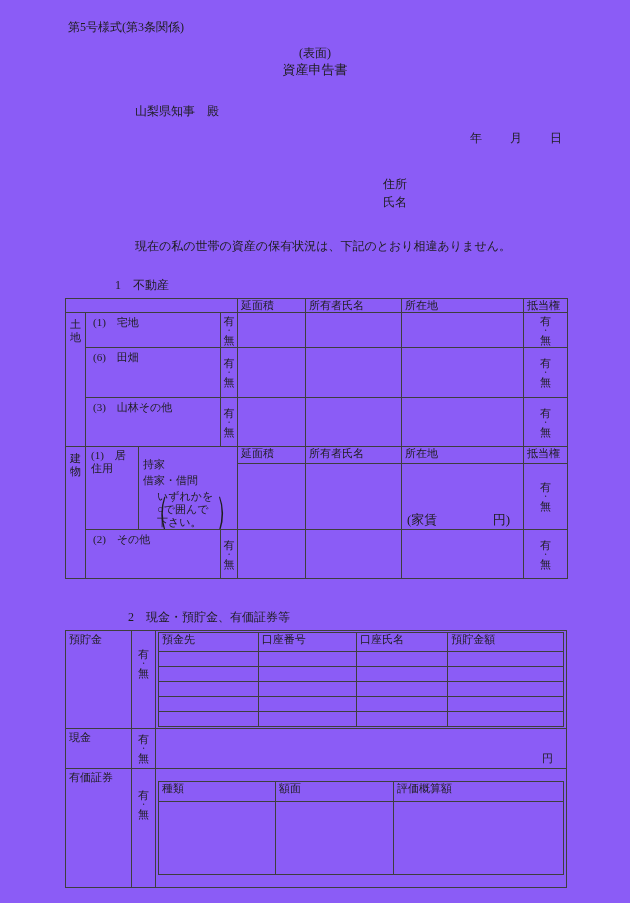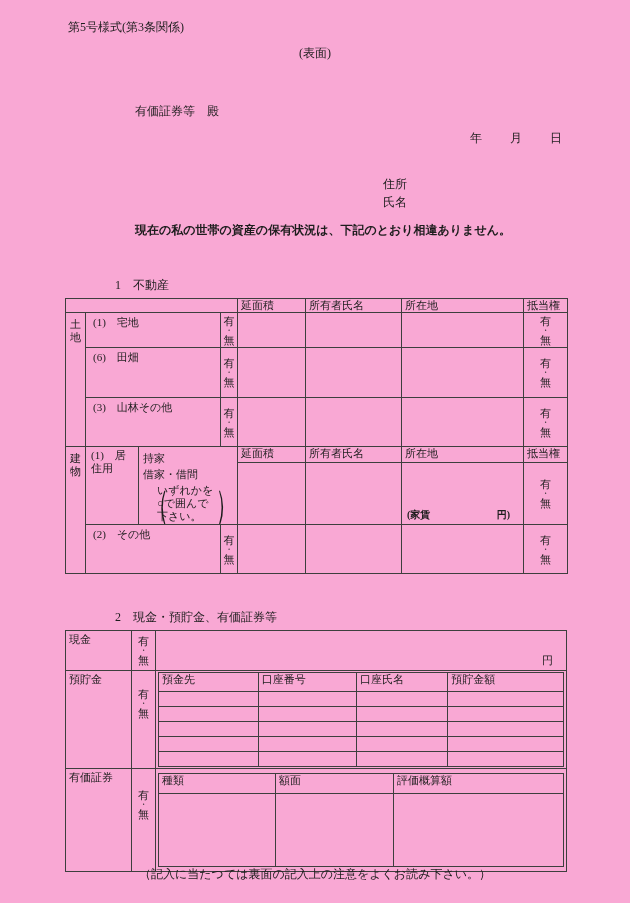--- a/index.html
+++ b/index.html
@@ -1,17 +1,17 @@
 <!DOCTYPE html>
 <html><head>
 <meta charset="utf-8">
 <style>
   html,body{margin:0;padding:0;background:#ffffff;}
   .sheet{
-    position:relative;width:630px;height:903px;background:#f9a8d4;
+    position:relative;width:630px;height:903px;background:#8b5cf6;
     font-family:"Liberation Serif","DejaVu Serif",serif;color:#1d1d1d;
     overflow:hidden;
   }
   .abs{position:absolute;font-size:12px;line-height:13px;white-space:pre;}
   .ctr{left:0;right:0;text-align:center;}
   table{border-collapse:collapse;table-layout:fixed;}
   td{border:1px solid #3e3e3e;padding:0;font-size:11px;line-height:13px;overflow:hidden;vertical-align:middle;}
   .t1{position:absolute;left:65px;top:298px;width:502px;}
   .t2{position:absolute;left:65px;top:630px;width:501px;}
   .hdr{padding:0 0 0 3px;vertical-align:top;}
@@ -20,52 +20,53 @@
   .fill{background:transparent;}
   .ync{vertical-align:middle;}
   .yn{display:flex;flex-direction:column;align-items:center;justify-content:center;font-size:11px;line-height:12px;}
   .yn .d{font-size:8px;line-height:7px;}
   .yn-top{vertical-align:top;}
   .pt17{padding-top:17px;}
   .pt20{padding-top:20px;}
   .vcell{vertical-align:top;}
   .vtext{width:12px;margin:5px auto 0;word-break:break-all;line-height:13px;text-align:center;}
   .res{white-space:pre-line;vertical-align:top;padding:2px 0 0 5px;}
-  .own{vertical-align:top;padding:3px 0 0 4px;}
+  .own{vertical-align:top;padding:9px 0 0 4px;}
   .own .ln{line-height:16px;}
   .notewrap{display:flex;align-items:center;margin:2px 0 0 2px;width:fit-content;}
   .bigp{display:inline-block;width:12px;font-size:38px;line-height:38px;transform:scale(0.55,1.05);overflow:visible;text-align:center;}
   .notelines{font-size:11px;line-height:13px;}
   .relcell{position:relative;vertical-align:top;}
-  .rent{position:absolute;bottom:3px;left:5px;right:13px;display:flex;justify-content:space-between;font-size:10px;font-weight:bold;}
+  .rent{position:absolute;bottom:3px;left:5px;right:13px;display:flex;justify-content:space-between;font-size:13px;}
   .yen{position:absolute;bottom:3px;right:13px;font-size:11px;}
   .nest{vertical-align:top;padding:0;}
   .inner{width:calc(100% - 4px);margin:1px 2px 0 2px;}
-  .inner2{width:calc(100% - 4px);margin:4px 2px;}
+  .inner2{width:calc(100% - 4px);margin:12px 2px;}
   .date{display:flex;justify-content:space-between;}
 </style>
 </head>
 <body>
 
 <div class="sheet">
 
   <div class="abs" style="left:68px;top:21px;">第5号様式(第3条関係)</div>
   <div class="abs ctr" style="top:47px;font-family:Liberation Serif, serif;">(表面)</div>
-  <div class="abs" style="left:135px;top:105px;">有価証券等　殿</div>
+  <div class="abs ctr" style="top:63px;font-size:13px;">資産申告書</div>
+  <div class="abs" style="left:135px;top:105px;">山梨県知事　殿</div>
 
   <div class="abs date" style="left:470px;top:132px;width:92px;">
     <span>年</span>
     <span>月</span>
     <span>日</span>
   </div>
 
   <div class="abs" style="left:383px;top:178px;">住所</div>
   <div class="abs" style="left:383px;top:196px;">氏名</div>
 
-  <div class="abs" style="left:135px;top:224px;font-weight:bold;">現在の私の世帯の資産の保有状況は、下記のとおり相違ありません。</div>
+  <div class="abs" style="left:135px;top:240px;">現在の私の世帯の資産の保有状況は、下記のとおり相違ありません。</div>
 
   <div class="abs" style="left:115px;top:279px;">1　不動産</div>
 
   <table class="t1">
     <colgroup>
       <col style="width:20px">
         <col style="width:53px">
         <col style="width:82px">
         <col style="width:17px">
       <col style="width:68px">
@@ -201,43 +202,30 @@
         <div class="yn">
               <span>有</span>
               <span class="d">・</span>
               <span>無</span>
             </div>
       </td>
     </tr>
   </tbody>
     </table>
 
-  <div class="abs" style="left:115px;top:611px;">2　現金・預貯金、有価証券等</div>
+  <div class="abs" style="left:128px;top:611px;">2　現金・預貯金、有価証券等</div>
 
   <table class="t2">
     <colgroup>
       <col style="width:66px">
         <col style="width:24px">
         <col style="width:411px">
     </colgroup>
     <tbody>
-        <tr style="height:40px">
-      <td class="lbl2">現金</td>
-      <td class="ync">
-        <div class="yn">
-              <span>有</span>
-              <span class="d">・</span>
-              <span>無</span>
-            </div>
-      </td>
-      <td class="relcell">
-        <span class="yen">円</span>
-      </td>
-    </tr>
-    <tr style="height:98px">
+        <tr style="height:98px">
       <td class="lbl2">預貯金</td>
       <td class="yn-top pt17">
         <div class="yn">
               <span>有</span>
               <span class="d">・</span>
               <span>無</span>
             </div>
       </td>
       <td class="nest">
         <table class="inner">
@@ -279,20 +267,33 @@
                   <td class="fill"></td>
                 </tr>
           <tr style="height:15px">
                   <td class="fill"></td>
                   <td class="fill"></td>
                   <td class="fill"></td>
                   <td class="fill"></td>
                 </tr>
         </tbody>
             </table>
+      </td>
+    </tr>
+    <tr style="height:40px">
+      <td class="lbl2">現金</td>
+      <td class="ync">
+        <div class="yn">
+              <span>有</span>
+              <span class="d">・</span>
+              <span>無</span>
+            </div>
+      </td>
+      <td class="relcell">
+        <span class="yen">円</span>
       </td>
     </tr>
     <tr style="height:96px">
       <td class="lbl2">有価証券</td>
       <td class="yn-top pt20">
         <div class="yn">
               <span>有</span>
               <span class="d">・</span>
               <span>無</span>
             </div>
@@ -315,15 +316,14 @@
             <td class="fill"></td>
             <td class="fill"></td>
           </tr>
         </tbody>
             </table>
       </td>
     </tr>
   </tbody>
     </table>
 
-  <div class="abs ctr" style="top:868px;">（記入に当たつては裏面の記入上の注意をよくお読み下さい。）</div>
 
 </div>
 
 </body></html>

